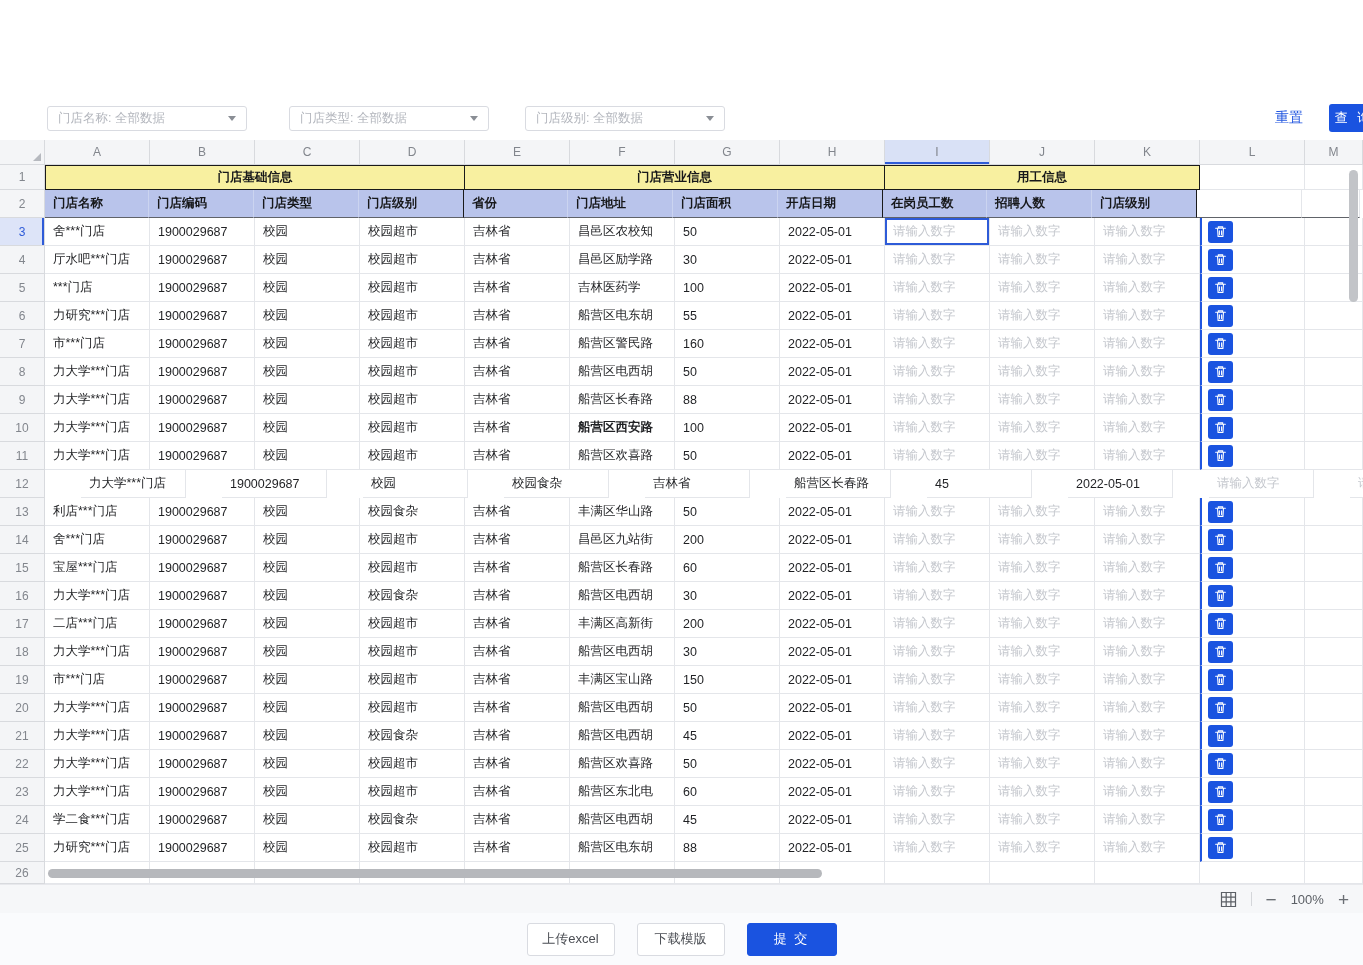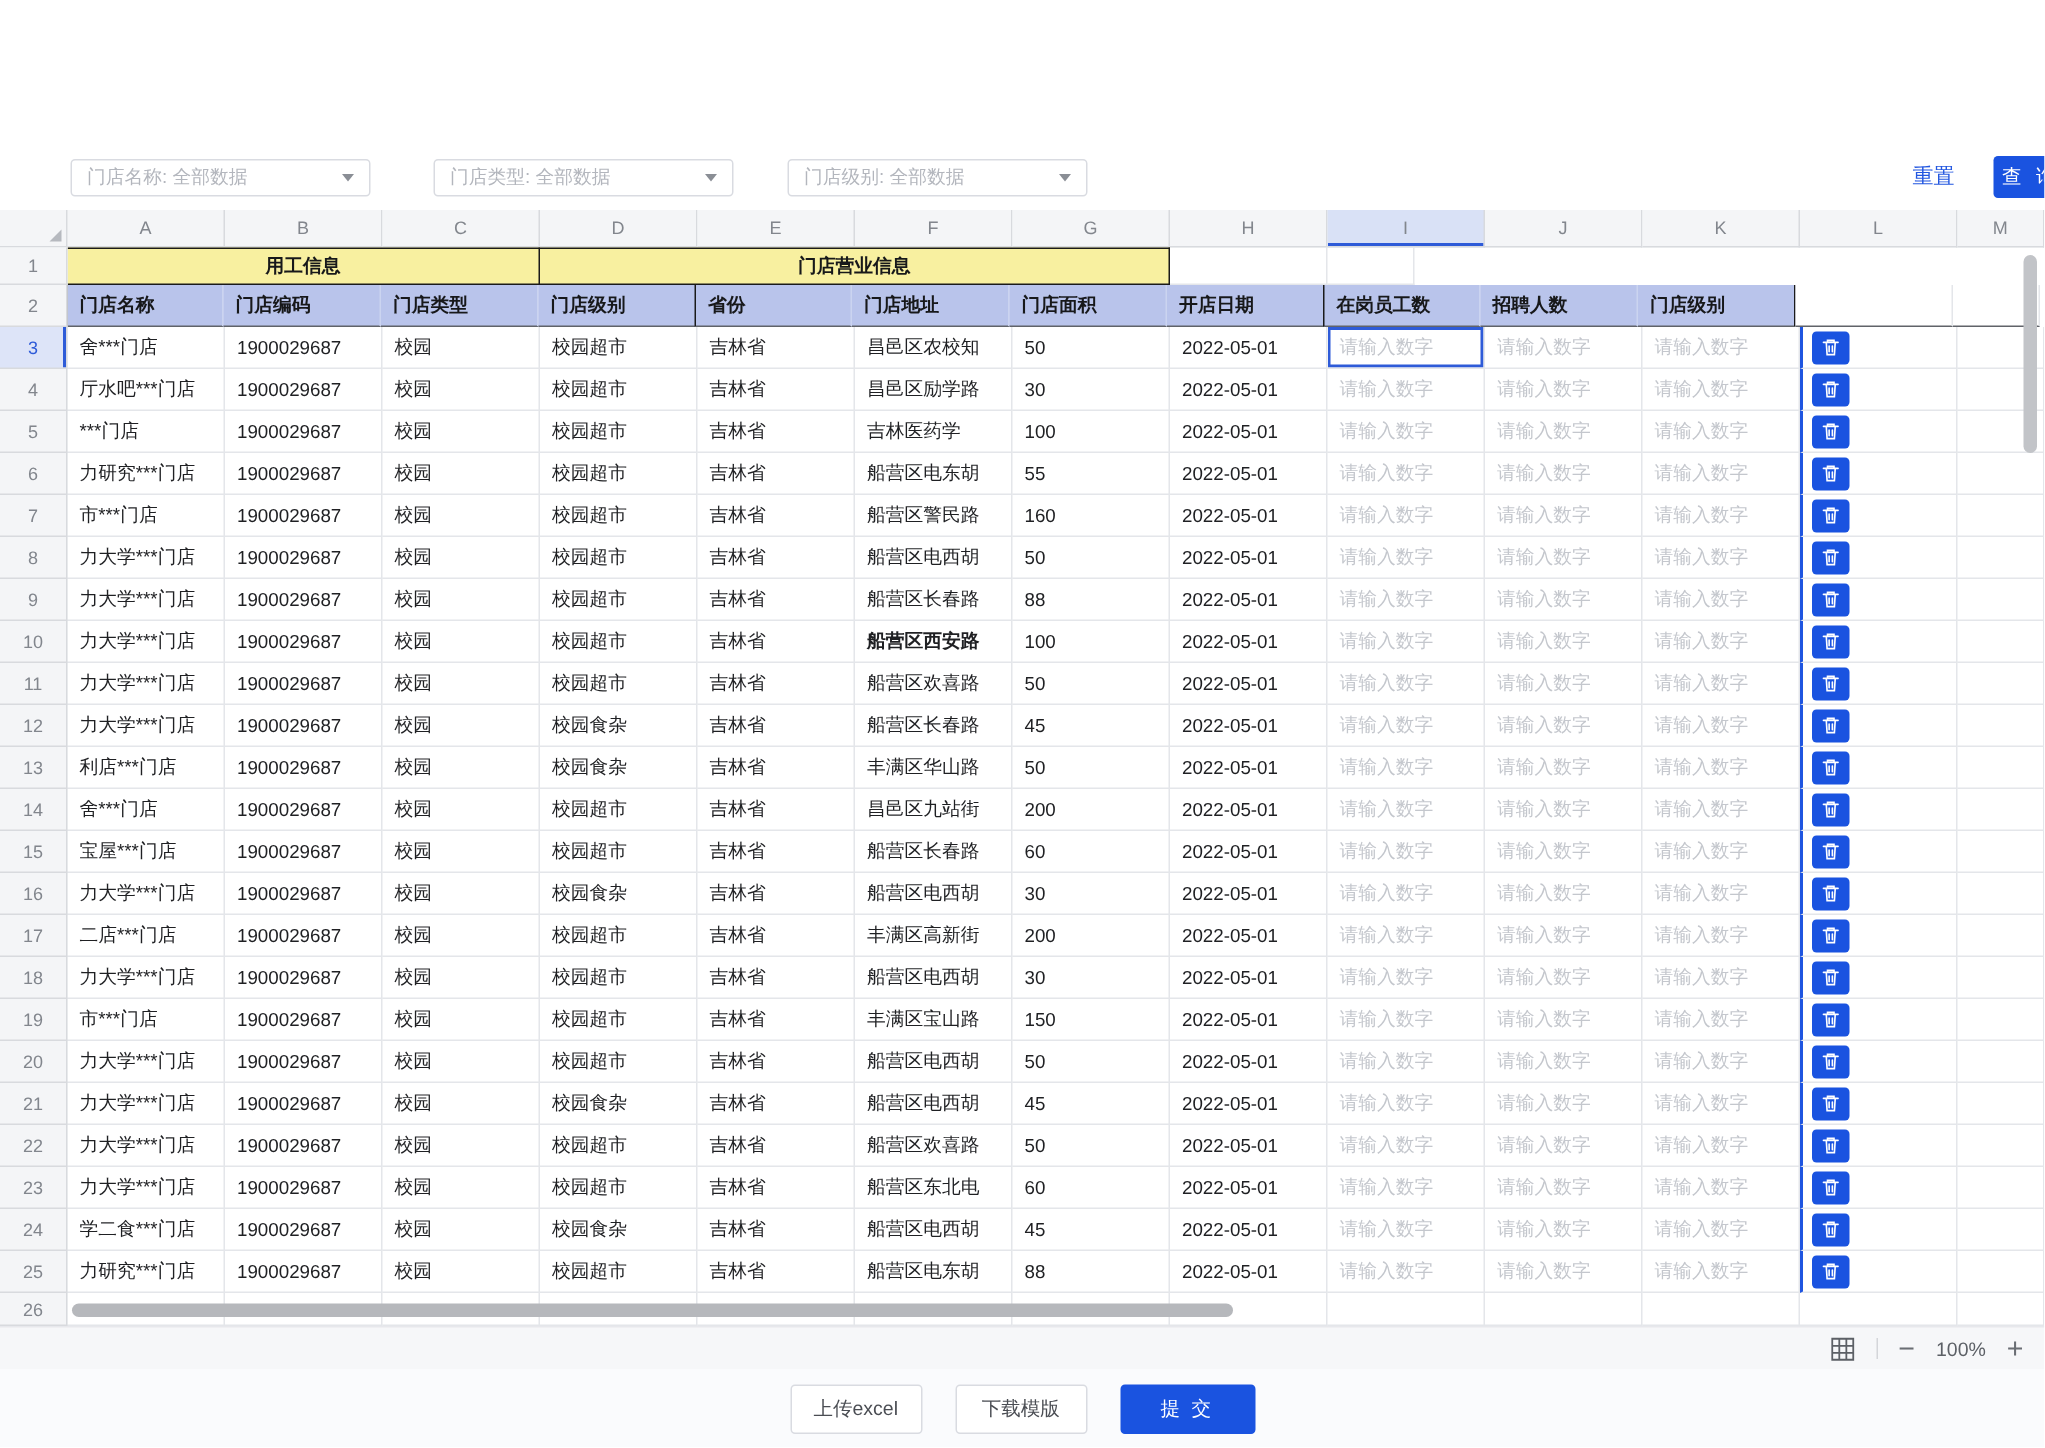--- a/index.html
+++ b/index.html
@@ -101,22 +101,23 @@
         <div class="c hc" style="width: 105px; height: 25px;">G</div>
         <div class="c hc" style="width: 105px; height: 25px;">H</div>
         <div class="c hc selcol" style="width: 105px; height: 25px;">I</div>
         <div class="c hc" style="width: 105px; height: 25px;">J</div>
         <div class="c hc" style="width: 105px; height: 25px;">K</div>
         <div class="c hc" style="width: 105px; height: 25px;">L</div>
         <div class="c hc" style="width: 58px; height: 25px;">M</div>
       </div>
       <div class="srow" style="height: 25px;">
         <div class="c rh" style="width: 45px; height: 25px;">1</div>
+        <div class="c grp first" style="width: 420px; height: 25px;">门店基础信息</div>
+        <div class="c grp" style="width: 420px; height: 25px;">门店营业信息</div>
         <div class="c grp" style="width: 315px; height: 25px;">用工信息</div>
-        <div class="c grp" style="width: 420px; height: 25px;">门店营业信息</div>
         <div class="c" style="width: 105px; height: 25px;"></div>
         <div class="c" style="width: 58px; height: 25px;"></div>
       </div>
       <div class="srow" style="height: 28px;">
         <div class="c rh" style="width: 45px; height: 28px;">2</div>
         <div class="c h2c blkl" style="width: 105px; height: 28px;">门店名称</div>
         <div class="c h2c" style="width: 105px; height: 28px;">门店编码</div>
         <div class="c h2c" style="width: 105px; height: 28px;">门店类型</div>
         <div class="c h2c" style="width: 105px; height: 28px;">门店级别</div>
         <div class="c h2c blkl" style="width: 105px; height: 28px;">省份</div>
@@ -320,21 +321,21 @@
         <div class="c ph" style="width: 105px; height: 28px;">请输入数字</div>
         <div class="c delcell" style="width: 105px; height: 28px;">
           <div class="del-btn">
             <svg width="13" height="13" viewBox="0 0 24 24" fill="none" stroke="#fff" stroke-width="2" stroke-linecap="round">
               <path d="M3 6h18M8 6V3.5h8V6M6.5 6l1 15h9l1-15M10 10.5v7M14 10.5v7"></path>
             </svg>
           </div>
         </div>
         <div class="c" style="width: 58px; height: 28px;"></div>
       </div>
-      <div class="srow" style="height: 28px;">
+      <div class="srow" style="height: 28px; gap: 36px;">
         <div class="c rh" style="width: 45px; height: 28px;">12</div>
         <div class="c" style="width: 105px; height: 28px;">力大学***门店</div>
         <div class="c" style="width: 105px; height: 28px;">1900029687</div>
         <div class="c" style="width: 105px; height: 28px;">校园</div>
         <div class="c" style="width: 105px; height: 28px;">校园食杂</div>
         <div class="c" style="width: 105px; height: 28px;">吉林省</div>
         <div class="c" style="width: 105px; height: 28px;">船营区长春路</div>
         <div class="c" style="width: 105px; height: 28px;">45</div>
         <div class="c" style="width: 105px; height: 28px;">2022-05-01</div>
         <div class="c ph" style="width: 105px; height: 28px;">请输入数字</div>

